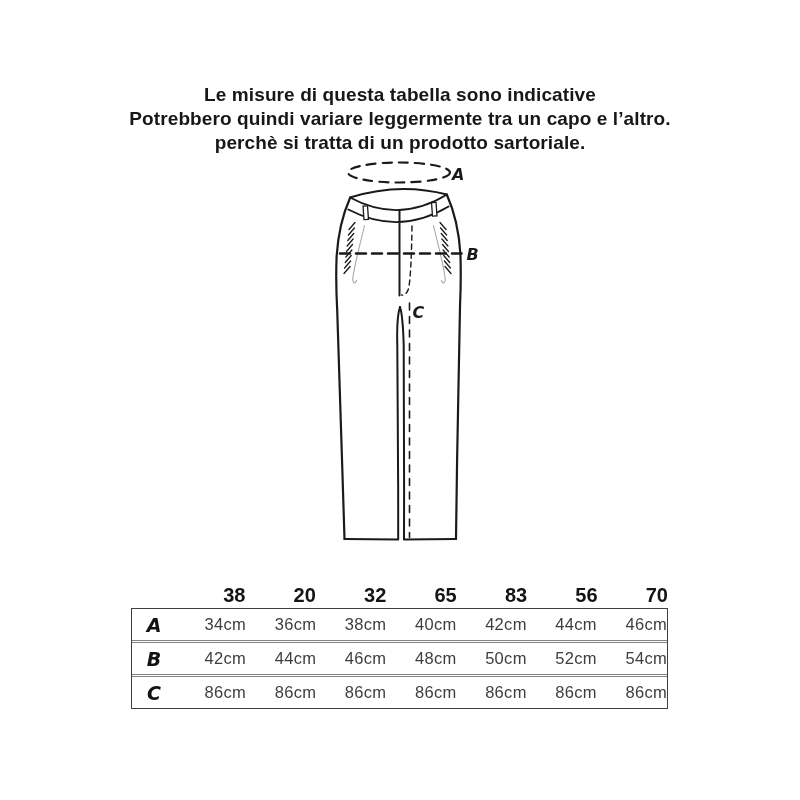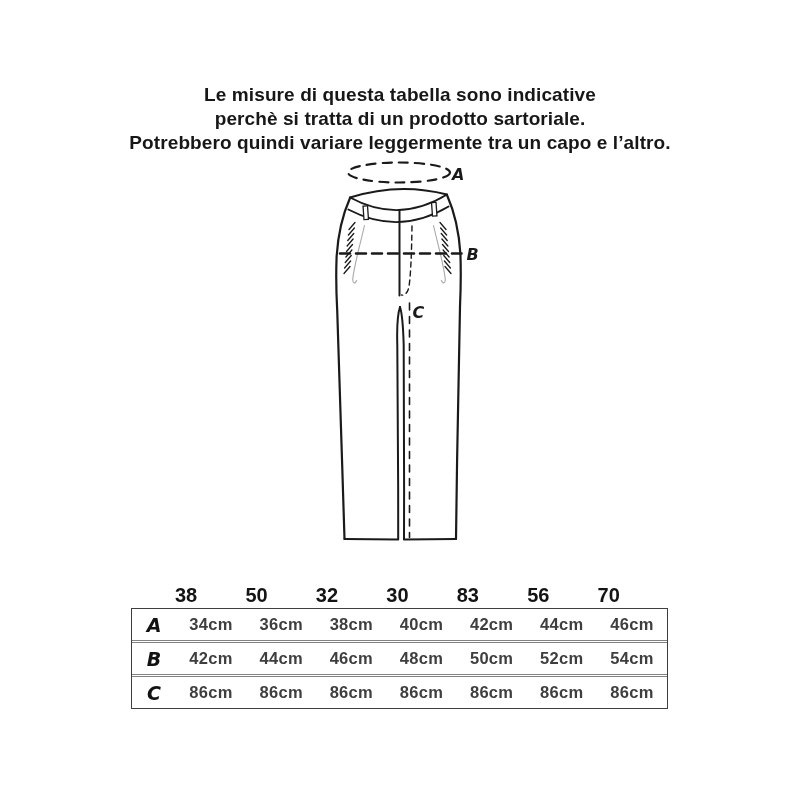--- a/index.html
+++ b/index.html
@@ -19,42 +19,42 @@
   .dlabel{
     font-family:"DejaVu Sans",sans-serif;font-style:italic;font-weight:bold;
     font-size:16px;fill:#1a1a1a;
   }
   
   .size-table{position:absolute;left:131px;top:582px;width:537px;}
   .thead{
     display:grid;grid-template-columns:44px repeat(7,1fr);
     height:26px;align-items:center;
   }
-  .thead .size{text-align:left;font-weight:bold;font-size:20px;color:#141414;}
+  .thead .size{text-align:right;font-weight:bold;font-size:20px;color:#141414;}
   .tbox{border:1.5px solid #3f3f3f;background:#fff;}
   .trow{
     display:grid;grid-template-columns:44px repeat(7,1fr);
     height:31px;align-items:center;
   }
   .trow + .trow{border-top:3px double #828282;}
   .rlabel{
     text-align:center;font-family:"DejaVu Sans",sans-serif;
     font-style:italic;font-weight:bold;font-size:19px;color:#121212;
   }
-  .val{text-align:center;font-size:16.5px;color:#3e3e3e;letter-spacing:0.3px;font-weight:bold;}
+  .val{text-align:right;font-size:16.5px;color:#3e3e3e;letter-spacing:0.3px;}
 </style>
 </head>
 <body>
 
 <div class="page">
 
   <div class="intro">
     <div>Le misure di questa tabella sono indicative</div>
+    <div>Potrebbero quindi variare leggermente tra un capo e l’altro.</div>
     <div>perchè si tratta di un prodotto sartoriale.</div>
-    <div>Potrebbero quindi variare leggermente tra un capo e l’altro.</div>
   </div>
 
   <div class="diagram">
     <svg viewBox="300 140 200 430" xmlns="http://www.w3.org/2000/svg">
       <g fill="none" stroke="#1a1a1a" stroke-linecap="round">
 
         <ellipse cx="399" cy="172.5" rx="51" ry="10" stroke-width="2.2" stroke-dasharray="9 7"></ellipse>
 
         <path d="M350,197.5 Q399,182 447,194.5" stroke-width="2"></path>
         <path d="M350,197.5 Q399,224 447,194.5" stroke-width="1.8"></path>
@@ -95,23 +95,23 @@
       <text class="dlabel" x="452" y="179.5">A</text>
       <text class="dlabel" x="466.5" y="260">B</text>
       <text class="dlabel" x="412.5" y="317.5">C</text>
     </svg>
   </div>
 
   <div class="size-table">
     <div class="thead">
       <div class="size"></div>
       <div class="size">38</div>
-      <div class="size">50</div>
+      <div class="size">20</div>
       <div class="size">32</div>
-      <div class="size">30</div>
+      <div class="size">65</div>
       <div class="size">83</div>
       <div class="size">56</div>
       <div class="size">70</div>
     </div>
     <div class="tbox">
       <div class="trow">
         <div class="rlabel">A</div>
         <div class="val">34cm</div>
         <div class="val">36cm</div>
         <div class="val">38cm</div>

